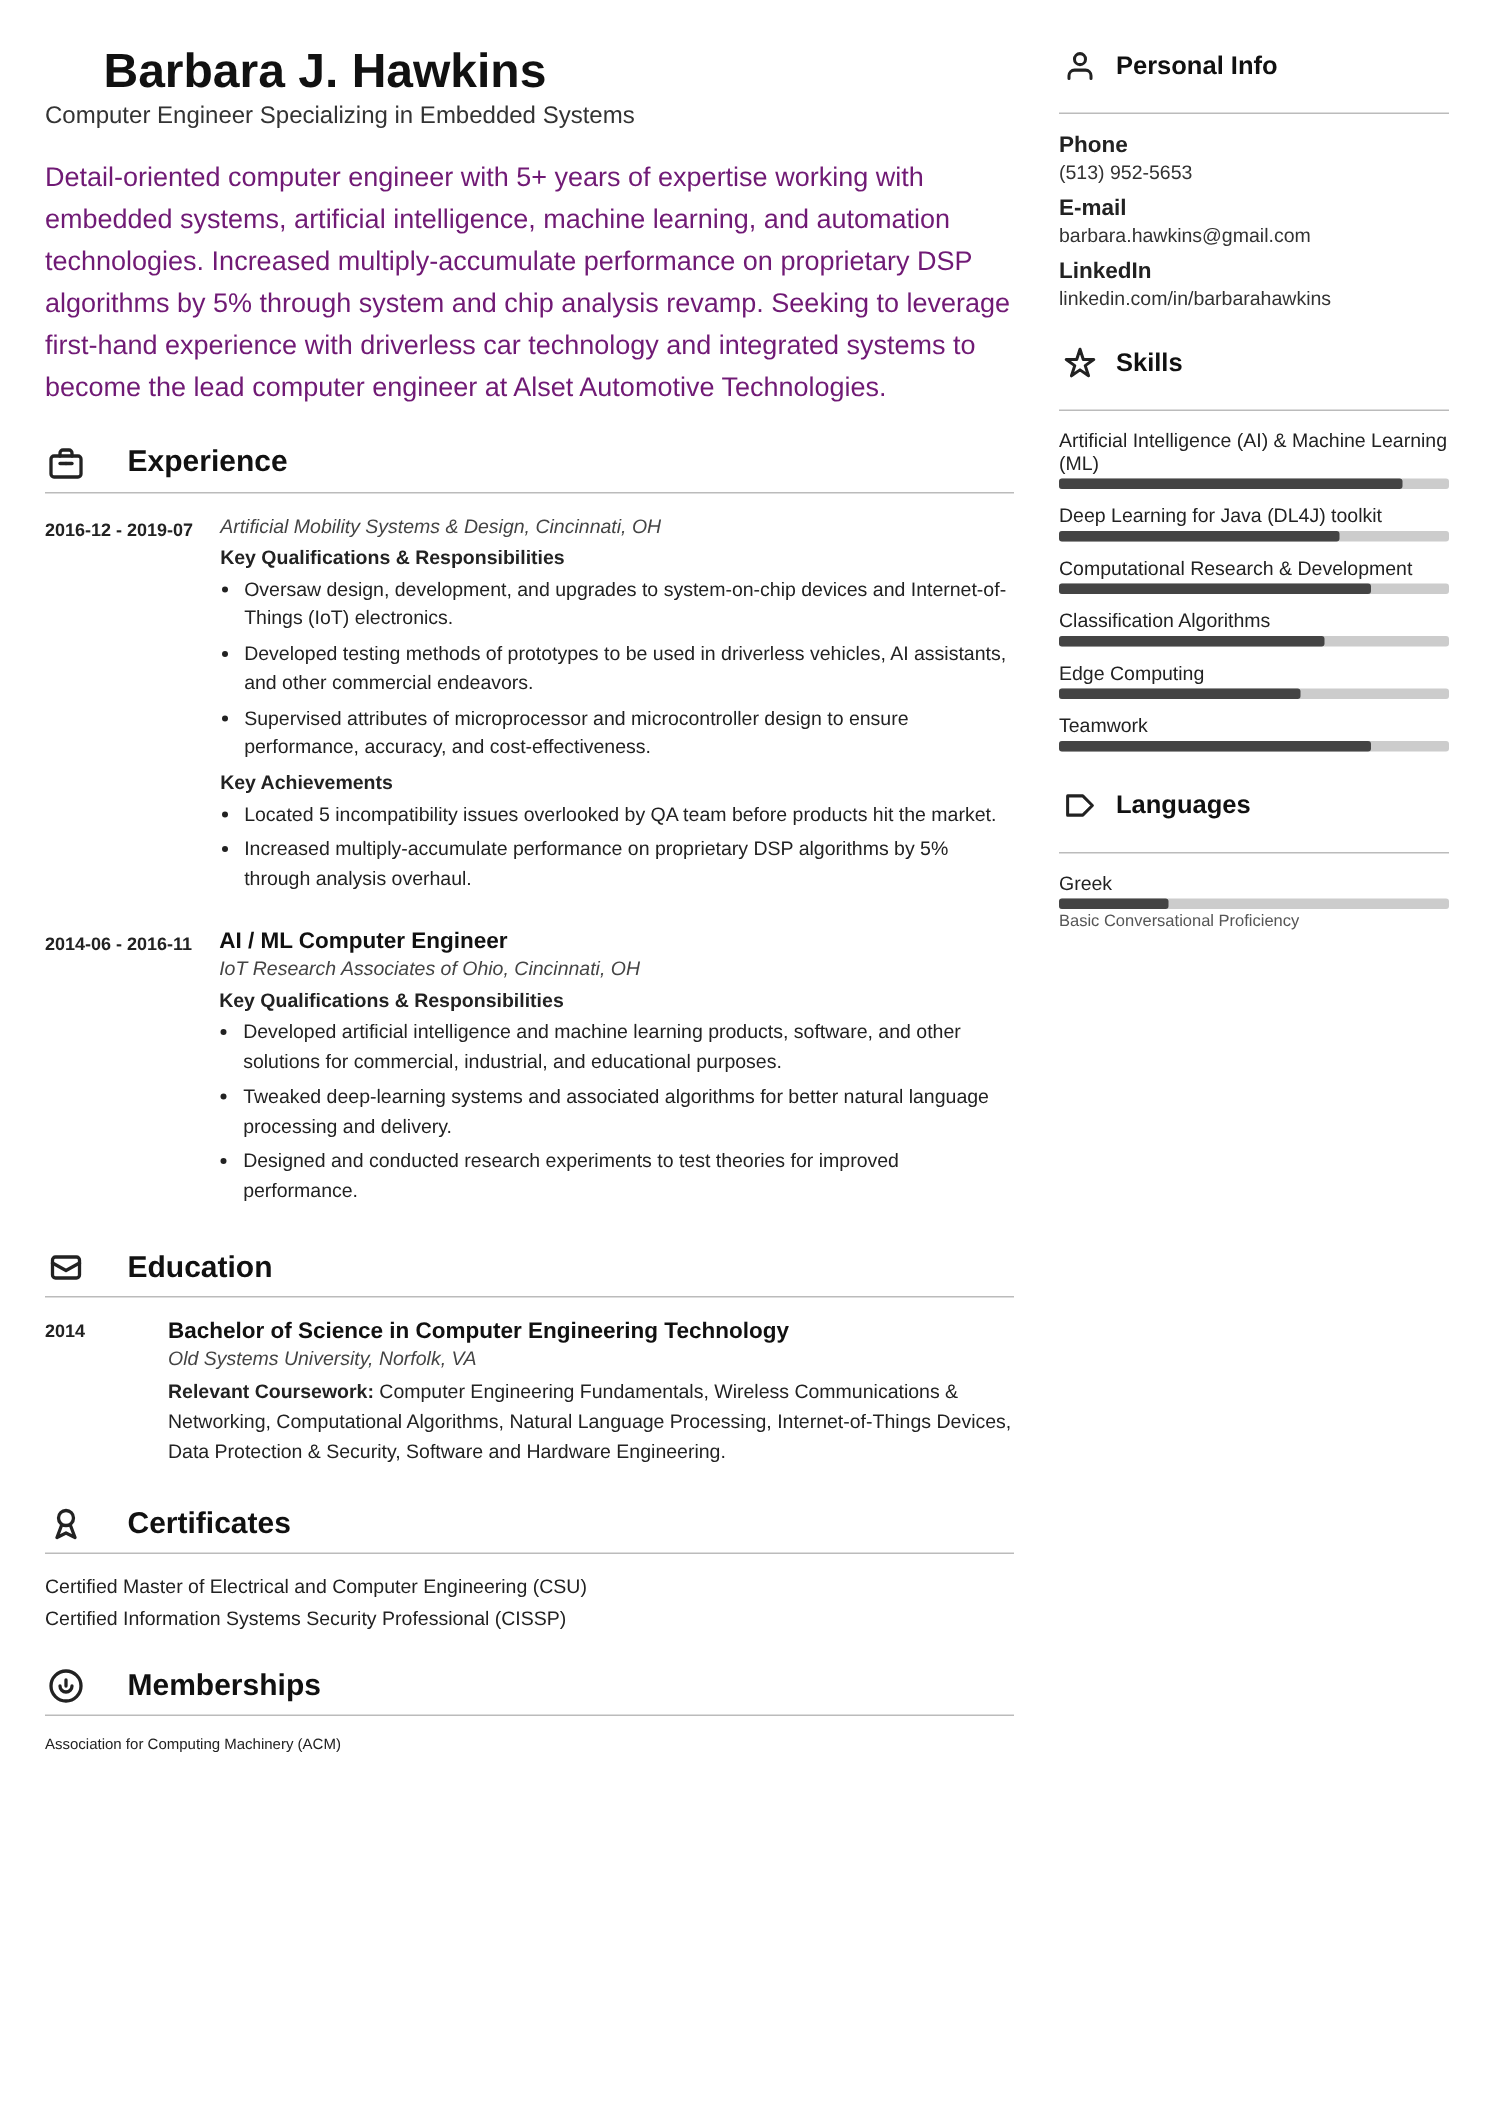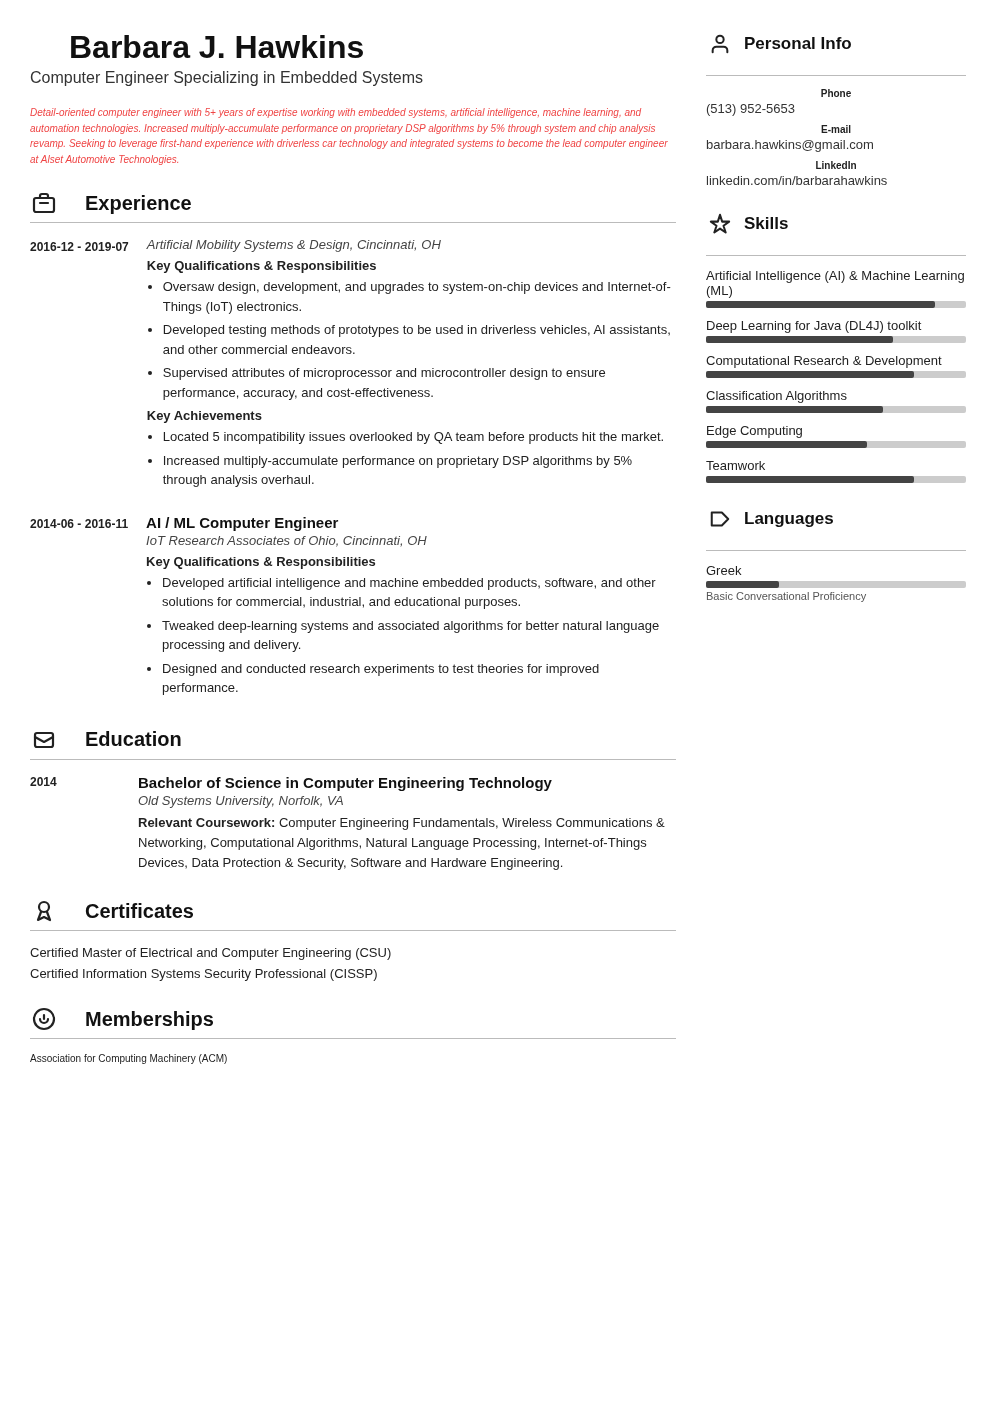--- a/index.html
+++ b/index.html
@@ -38,25 +38,24 @@
       margin-left: 39px;
     }
     .resume-title {
       font-size: 16px;
       font-weight: 400;
       color: #333;
       margin-top: 4px;
       margin-bottom: 10px;
     }
     .resume-summary {
-      font-size: 10px;
-      color: #ef4444;
+      font-size: 18px;
+      color: #701a75;
       line-height: 1.55;
       margin-bottom: 22px;
-      font-style: italic;
     }
     
     .section {
       margin-bottom: 24px;
     }
     .section-header {
       display: flex;
       align-items: center;
       gap: 27px;
       border-bottom: 1.5px solid #bbb;
@@ -116,21 +115,21 @@
       margin-bottom: 4px;
     }
     .exp-list li {
       margin-bottom: 4px;
       line-height: 1.5;
       font-size: 13px;
     }
     
     .edu-entry {
       display: flex;
-      gap: 26px;
+      gap: 0;
     }
     .edu-year {
       min-width: 82px;
       font-size: 12px;
       font-weight: 700;
       color: #222;
       padding-top: 1px;
     }
     .edu-content {
       flex: 1;
@@ -174,24 +173,23 @@
       padding-bottom: 17px;
       margin-bottom: 12px;
     }
     .right-section-title {
       font-size: 17px;
       font-weight: 800;
       color: #111;
     }
     .info-label {
       font-weight: 700;
-      font-size: 10px;
+      font-size: 15px;
       margin-bottom: 2px;
       margin-top: 8px;
-      text-align: center;
     }
     .info-value {
       font-size: 13px;
       color: #333;
       margin-bottom: 4px;
     }
     
     .skill-item {
       margin-bottom: 10px;
     }
@@ -272,21 +270,21 @@
 
       <div class="exp-entry">
         <div class="exp-dates">
           <span>2014-06 - 2016-11</span>
         </div>
         <div class="exp-content">
           <div class="exp-job-title">AI / ML Computer Engineer</div>
           <div class="exp-company">IoT Research Associates of Ohio, Cincinnati, OH</div>
           <div class="exp-subheading">Key Qualifications &amp; Responsibilities</div>
           <ul class="exp-list">
-            <li>Developed artificial intelligence and machine embedded products, software, and other solutions for commercial, industrial, and educational purposes.</li>
+            <li>Developed artificial intelligence and machine learning products, software, and other solutions for commercial, industrial, and educational purposes.</li>
             <li>Tweaked deep-learning systems and associated algorithms for better natural language processing and delivery.</li>
             <li>Designed and conducted research experiments to test theories for improved performance.</li>
           </ul>
         </div>
       </div>
     </div>
 
     <div class="section">
       <div class="section-header">
         <div class="section-icon">

